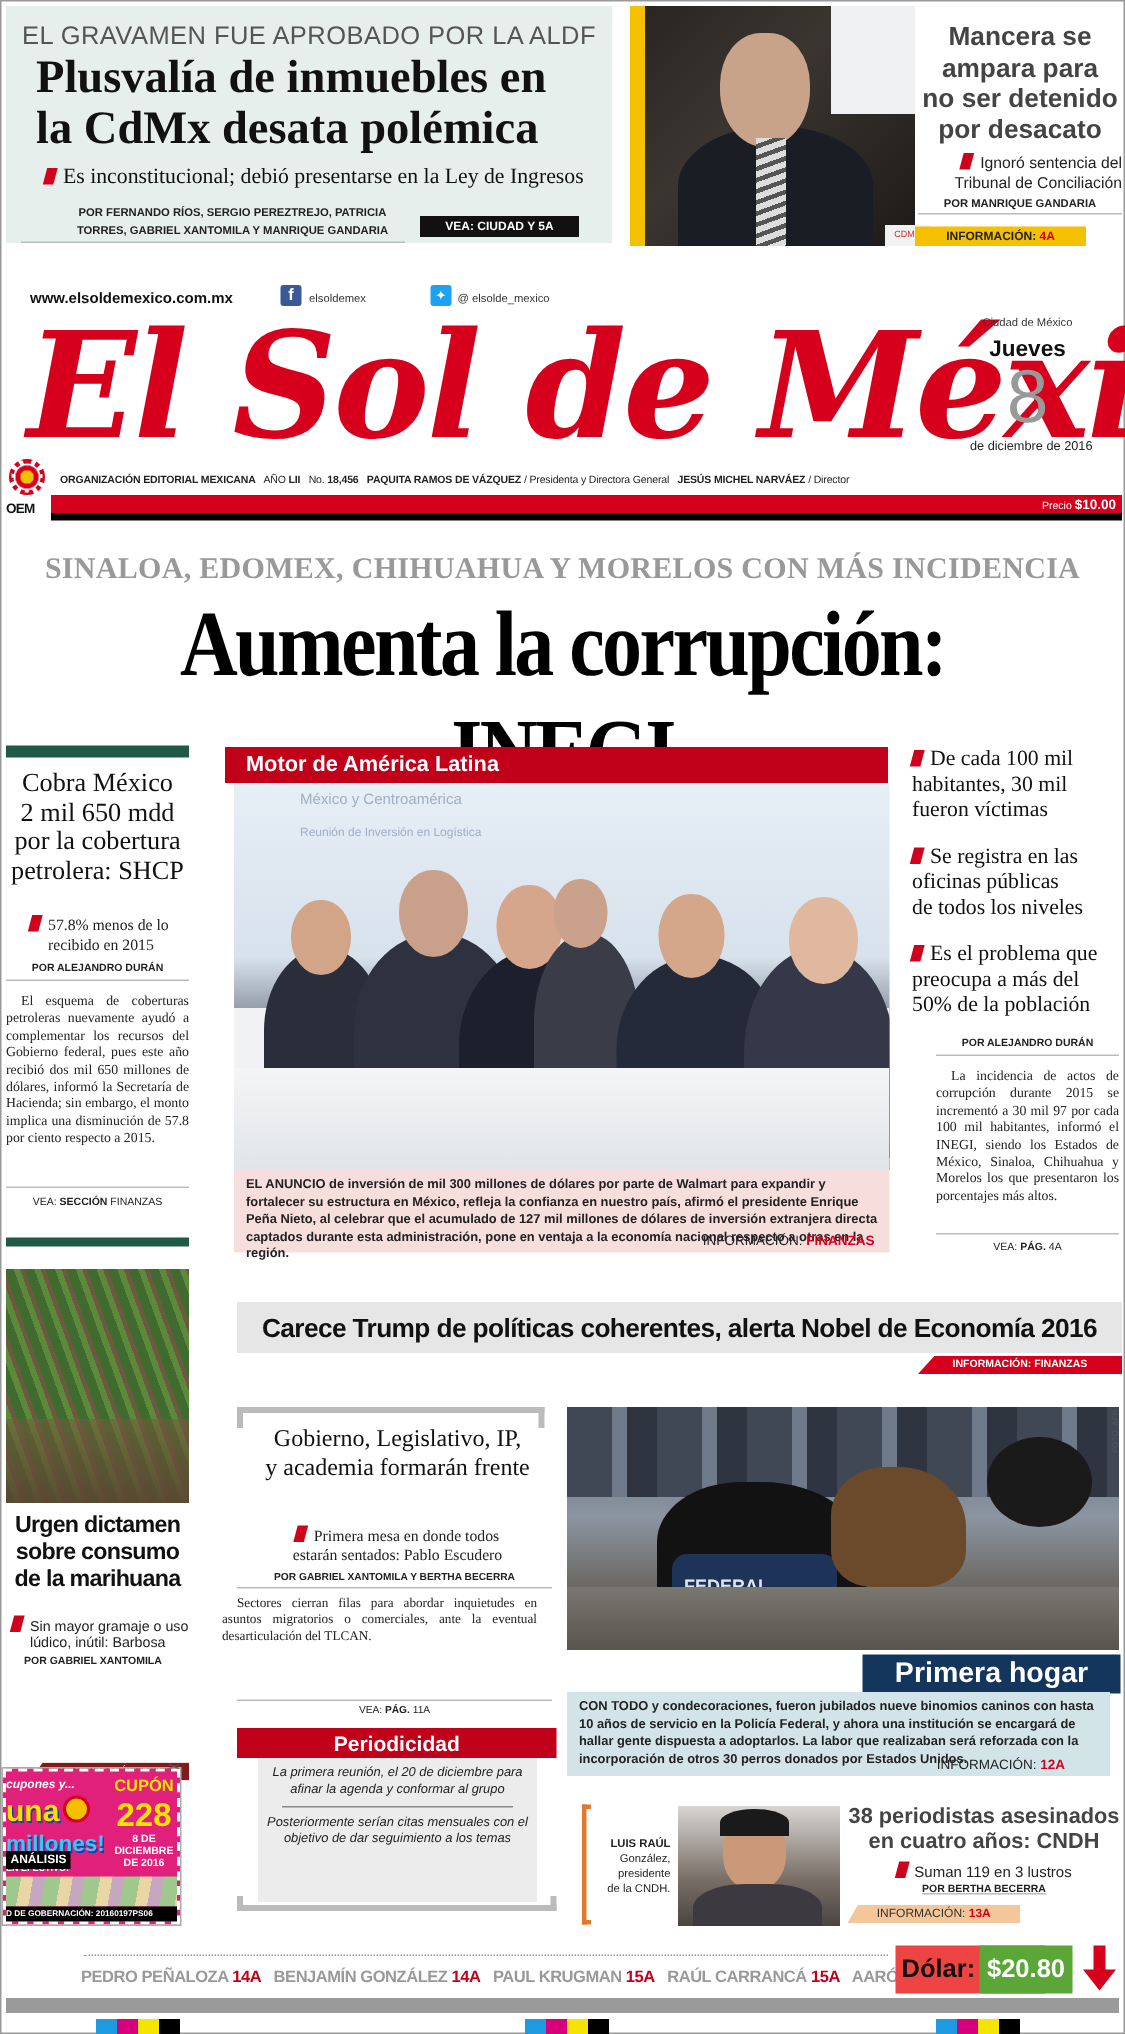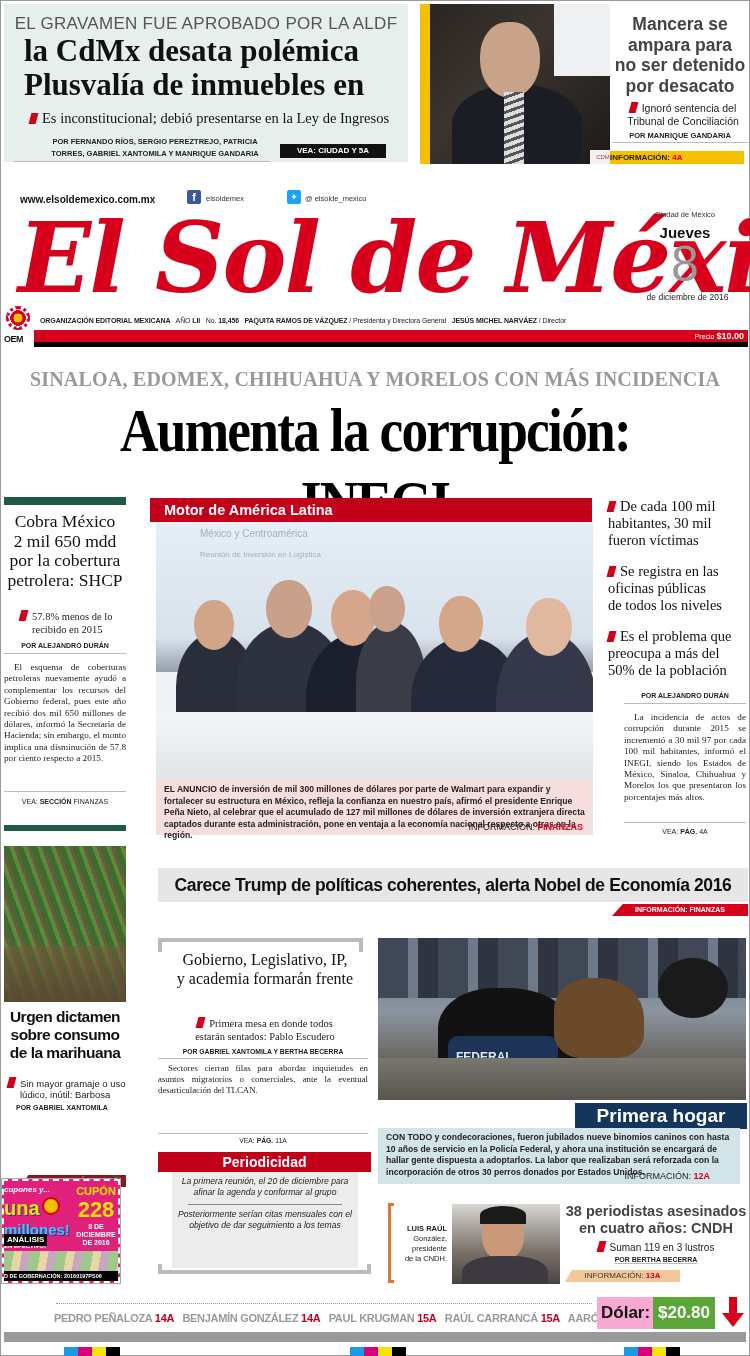--- a/index.html
+++ b/index.html
@@ -30,22 +30,22 @@
 .cmyk span{display:inline-block;width:14px;height:10px}
 </style>
 </head>
 <body>
 
 <div class="abs" style="left:0;top:0;width:750px;height:1356px;border:1px solid #999;pointer-events:none"></div>
 
 <div id="top-left" class="abs">
   <div class="abs" style="left:0;top:10px;width:404px;text-align:center;font-size:17px;color:#555;letter-spacing:0.3px">EL GRAVAMEN FUE APROBADO POR LA ALDF</div>
   <div class="abs serif" style="left:20px;top:30px;font-size:31px;font-weight:bold;line-height:34px;color:#111">
+    <div>Plusvalía de inmuebles en</div>
     <div>la CdMx desata polémica</div>
-    <div>Plusvalía de inmuebles en</div>
   </div>
   <div class="abs" style="left:40px;top:132px;font-size:7.5px;font-weight:bold;line-height:12px;text-align:center;width:222px;color:#222">
     <div>POR FERNANDO RÍOS, SERGIO PEREZTREJO, PATRICIA</div>
     <div>TORRES, GABRIEL XANTOMILA Y MANRIQUE GANDARIA</div>
   </div>
   <div class="abs serif" style="left:26px;top:106px;font-size:14.5px;color:#111"><span class="bullet"></span><span>Es inconstitucional; debió presentarse en la Ley de Ingresos</span></div>
   <div class="abs hr" style="left:10px;top:157px;width:256px"></div>
   <div class="abs" style="left:276px;top:140px;width:106px;height:14px;background:#111;color:#fff;font-size:8px;font-weight:bold;text-align:center;line-height:14px">VEA: CIUDAD Y 5A</div>
 </div>
 
@@ -56,26 +56,26 @@
   <div class="abs" style="right:0;top:0;width:56px;height:72px;background:#eef0f2"></div>
   <div class="abs" style="left:160px;top:146px;width:30px;height:14px;background:#f2f2f2;font-size:6px;color:#c33;text-align:center;line-height:14px">CDMX</div>
 </div>
 
 <div class="abs" style="left:612px;top:14px;width:136px;text-align:center;font-weight:bold;font-size:17.5px;line-height:20.5px;color:#444">
   <div>Mancera se</div>
   <div>ampara para</div>
   <div>no ser detenido</div>
   <div>por desacato</div>
 </div>
-<div class="abs" style="left:618px;top:102px;width:130px;text-align:center;font-size:10.5px;line-height:13px;color:#222">
+<div class="abs" style="left:618px;top:102px;width:130px;text-align:right;font-size:10.5px;line-height:13px;color:#222">
   <div><span class="bullet"></span><span>Ignoró sentencia del</span></div>
   <div>Tribunal de Conciliación</div>
 </div>
 <div class="abs" style="left:612px;top:131px;width:136px;text-align:center;font-size:7.5px;font-weight:bold;color:#222;border-bottom:1px solid #bbb;padding-bottom:2px">POR MANRIQUE GANDARIA</div>
-<div class="abs" style="left:610px;top:151px;width:134px;height:13px;background:#f5c000;font-size:8px;font-weight:bold;line-height:13px;color:#222"><span>INFORMACIÓN:</span> <span style="color:#d6001c">4A</span></div>
+<div class="abs" style="left:610px;top:151px;width:114px;height:13px;background:#f5c000;font-size:8px;font-weight:bold;text-align:center;line-height:13px;color:#222"><span>INFORMACIÓN:</span> <span style="color:#d6001c">4A</span></div>
 
 <div class="abs" style="left:20px;top:194px;font-size:10px;font-weight:bold;color:#111">www.elsoldemexico.com.mx</div>
 <div class="abs" style="left:187px;top:190px;width:14px;height:14px;background:#3b5998;color:#fff;font-weight:bold;font-size:11px;text-align:center;line-height:15px;border-radius:2px">f</div>
 <div class="abs" style="left:206px;top:194px;font-size:7.5px;color:#333">elsoldemex</div>
 <div class="abs" style="left:287px;top:190px;width:14px;height:14px;background:#1da1f2;color:#fff;font-size:9px;text-align:center;line-height:14px;border-radius:2px">✦</div>
 <div class="abs" style="left:305px;top:194px;font-size:7.5px;color:#333">@ elsolde_mexico</div>
 
 <div class="abs logo-text" style="left:18px;top:210px;white-space:nowrap">El Sol de México</div>
 
 <div class="abs" style="left:630px;top:210px;width:110px;text-align:center;font-size:7.5px;color:#333">Ciudad de México</div>
@@ -182,21 +182,21 @@
 <div class="abs" style="left:158px;top:938px;width:205px;height:14px;border:4px solid #bbb;border-bottom:none"></div>
 <div class="abs serif" style="left:150px;top:950px;width:230px;text-align:center;font-size:16px;line-height:19px;color:#111">
   <div>Gobierno, Legislativo, IP,</div>
   <div>y academia formarán frente</div>
 </div>
 <div class="abs serif" style="left:150px;top:1017px;width:230px;text-align:center;font-size:10.5px;line-height:13px;color:#222">
   <div><span class="bullet"></span><span>Primera mesa en donde todos</span></div>
   <div>estarán sentados: Pablo Escudero</div>
 </div>
 <div class="abs" style="left:158px;top:1048px;width:210px;text-align:center;font-size:6.8px;font-weight:bold;color:#222;border-bottom:1px solid #bbb;padding-bottom:3px">POR GABRIEL XANTOMILA Y BERTHA BECERRA</div>
-<div class="abs serif" style="left:158px;top:1063px;width:210px;font-size:8.8px;line-height:11px;text-align:justify;text-indent:10px;color:#222">Sectores cierran filas para abordar inquietudes en asuntos migratorios o comerciales, ante la eventual desarticulación del TLCAN.</div>
+<div class="abs serif" style="left:148px;top:1063px;width:210px;font-size:8.8px;line-height:11px;text-align:justify;text-indent:10px;color:#222">Sectores cierran filas para abordar inquietudes en asuntos migratorios o comerciales, ante la eventual desarticulación del TLCAN.</div>
 <div class="abs" style="left:158px;top:1133px;width:210px;border-top:1px solid #bbb;padding-top:3px;text-align:center;font-size:6.8px;color:#222"><span>VEA:</span> <b>PÁG.</b> <span>11A</span></div>
 
 <div class="abs" style="left:158px;top:1152px;width:213px;height:20px;background:#c1001a;color:#fff;font-weight:bold;font-size:14px;text-align:center;line-height:20px">Periodicidad</div>
 <div class="abs" style="left:172px;top:1172px;width:186px;height:96px;background:#ececec;padding:4px 6px;text-align:center;font-style:italic;font-size:8.6px;line-height:11px;color:#222">
   <div>La primera reunión, el 20 de diciembre para afinar la agenda y conformar al grupo</div>
   <div style="border-top:1px solid #888;margin:6px 10px 4px"></div>
   <div>Posteriormente serían citas mensuales con el objetivo de dar seguimiento a los temas</div>
 </div>
 <div class="abs" style="left:158px;top:1264px;width:213px;height:10px;border:4px solid #bbb;border-top:none"></div>
 
@@ -256,21 +256,21 @@
 
 <div class="abs" style="left:4px;top:1234px;height:12px;padding:0 3px;background:#000;color:#fff;font-size:8px;font-weight:bold;line-height:12px">ANÁLISIS</div>
 <div class="abs" style="left:56px;top:1303px;width:536px;border-top:1px dotted #999"></div>
 <div class="abs" style="left:54px;top:1312px;white-space:nowrap;font-size:11px;font-weight:bold;color:#999;letter-spacing:-0.3px">
   <span><span>PEDRO PEÑALOZA</span> <span style="color:#c1001a">14A</span></span>&nbsp;&nbsp;
   <span><span>BENJAMÍN GONZÁLEZ</span> <span style="color:#c1001a">14A</span></span>&nbsp;&nbsp;
   <span><span>PAUL KRUGMAN</span> <span style="color:#c1001a">15A</span></span>&nbsp;&nbsp;
   <span><span>RAÚL CARRANCÁ</span> <span style="color:#c1001a">15A</span></span>&nbsp;&nbsp;
   <span><span>AARÓN IRÍZAR</span> <span style="color:#c1001a">15A</span></span>
 </div>
-<div class="abs" style="left:597px;top:1297px;width:100px;height:32px;background:#f9a8d4">
+<div class="abs" style="left:597px;top:1297px;width:100px;height:32px;background:#ef4444">
   <div class="abs" style="left:4px;top:0;font-size:17px;font-weight:bold;color:#111;line-height:32px">Dólar:</div>
   <div class="abs" style="left:56px;top:0;width:62px;height:32px;background:#5aa637;color:#fff;font-size:17px;font-weight:bold;line-height:32px;text-align:center">$20.80</div>
 </div>
 <div class="abs" style="left:726px;top:1297px;width:0;height:0">
   <div style="position:absolute;left:3px;top:0;width:8px;height:18px;background:#d6001c"></div>
   <div style="position:absolute;left:-4px;top:16px;width:0;height:0;border-left:11px solid transparent;border-right:11px solid transparent;border-top:14px solid #d6001c"></div>
 </div>
 <div class="abs" style="left:4px;top:1332px;width:742px;height:10px;background:#9a9a9a"></div>
 <div class="abs cmyk" style="left:64px;top:1343px"><span style="background:#1e9be0"></span><span style="background:#d8007a"></span><span style="background:#f5e400"></span><span style="background:#000"></span></div>
 <div class="abs cmyk" style="left:350px;top:1343px"><span style="background:#1e9be0"></span><span style="background:#d8007a"></span><span style="background:#f5e400"></span><span style="background:#000"></span></div>

